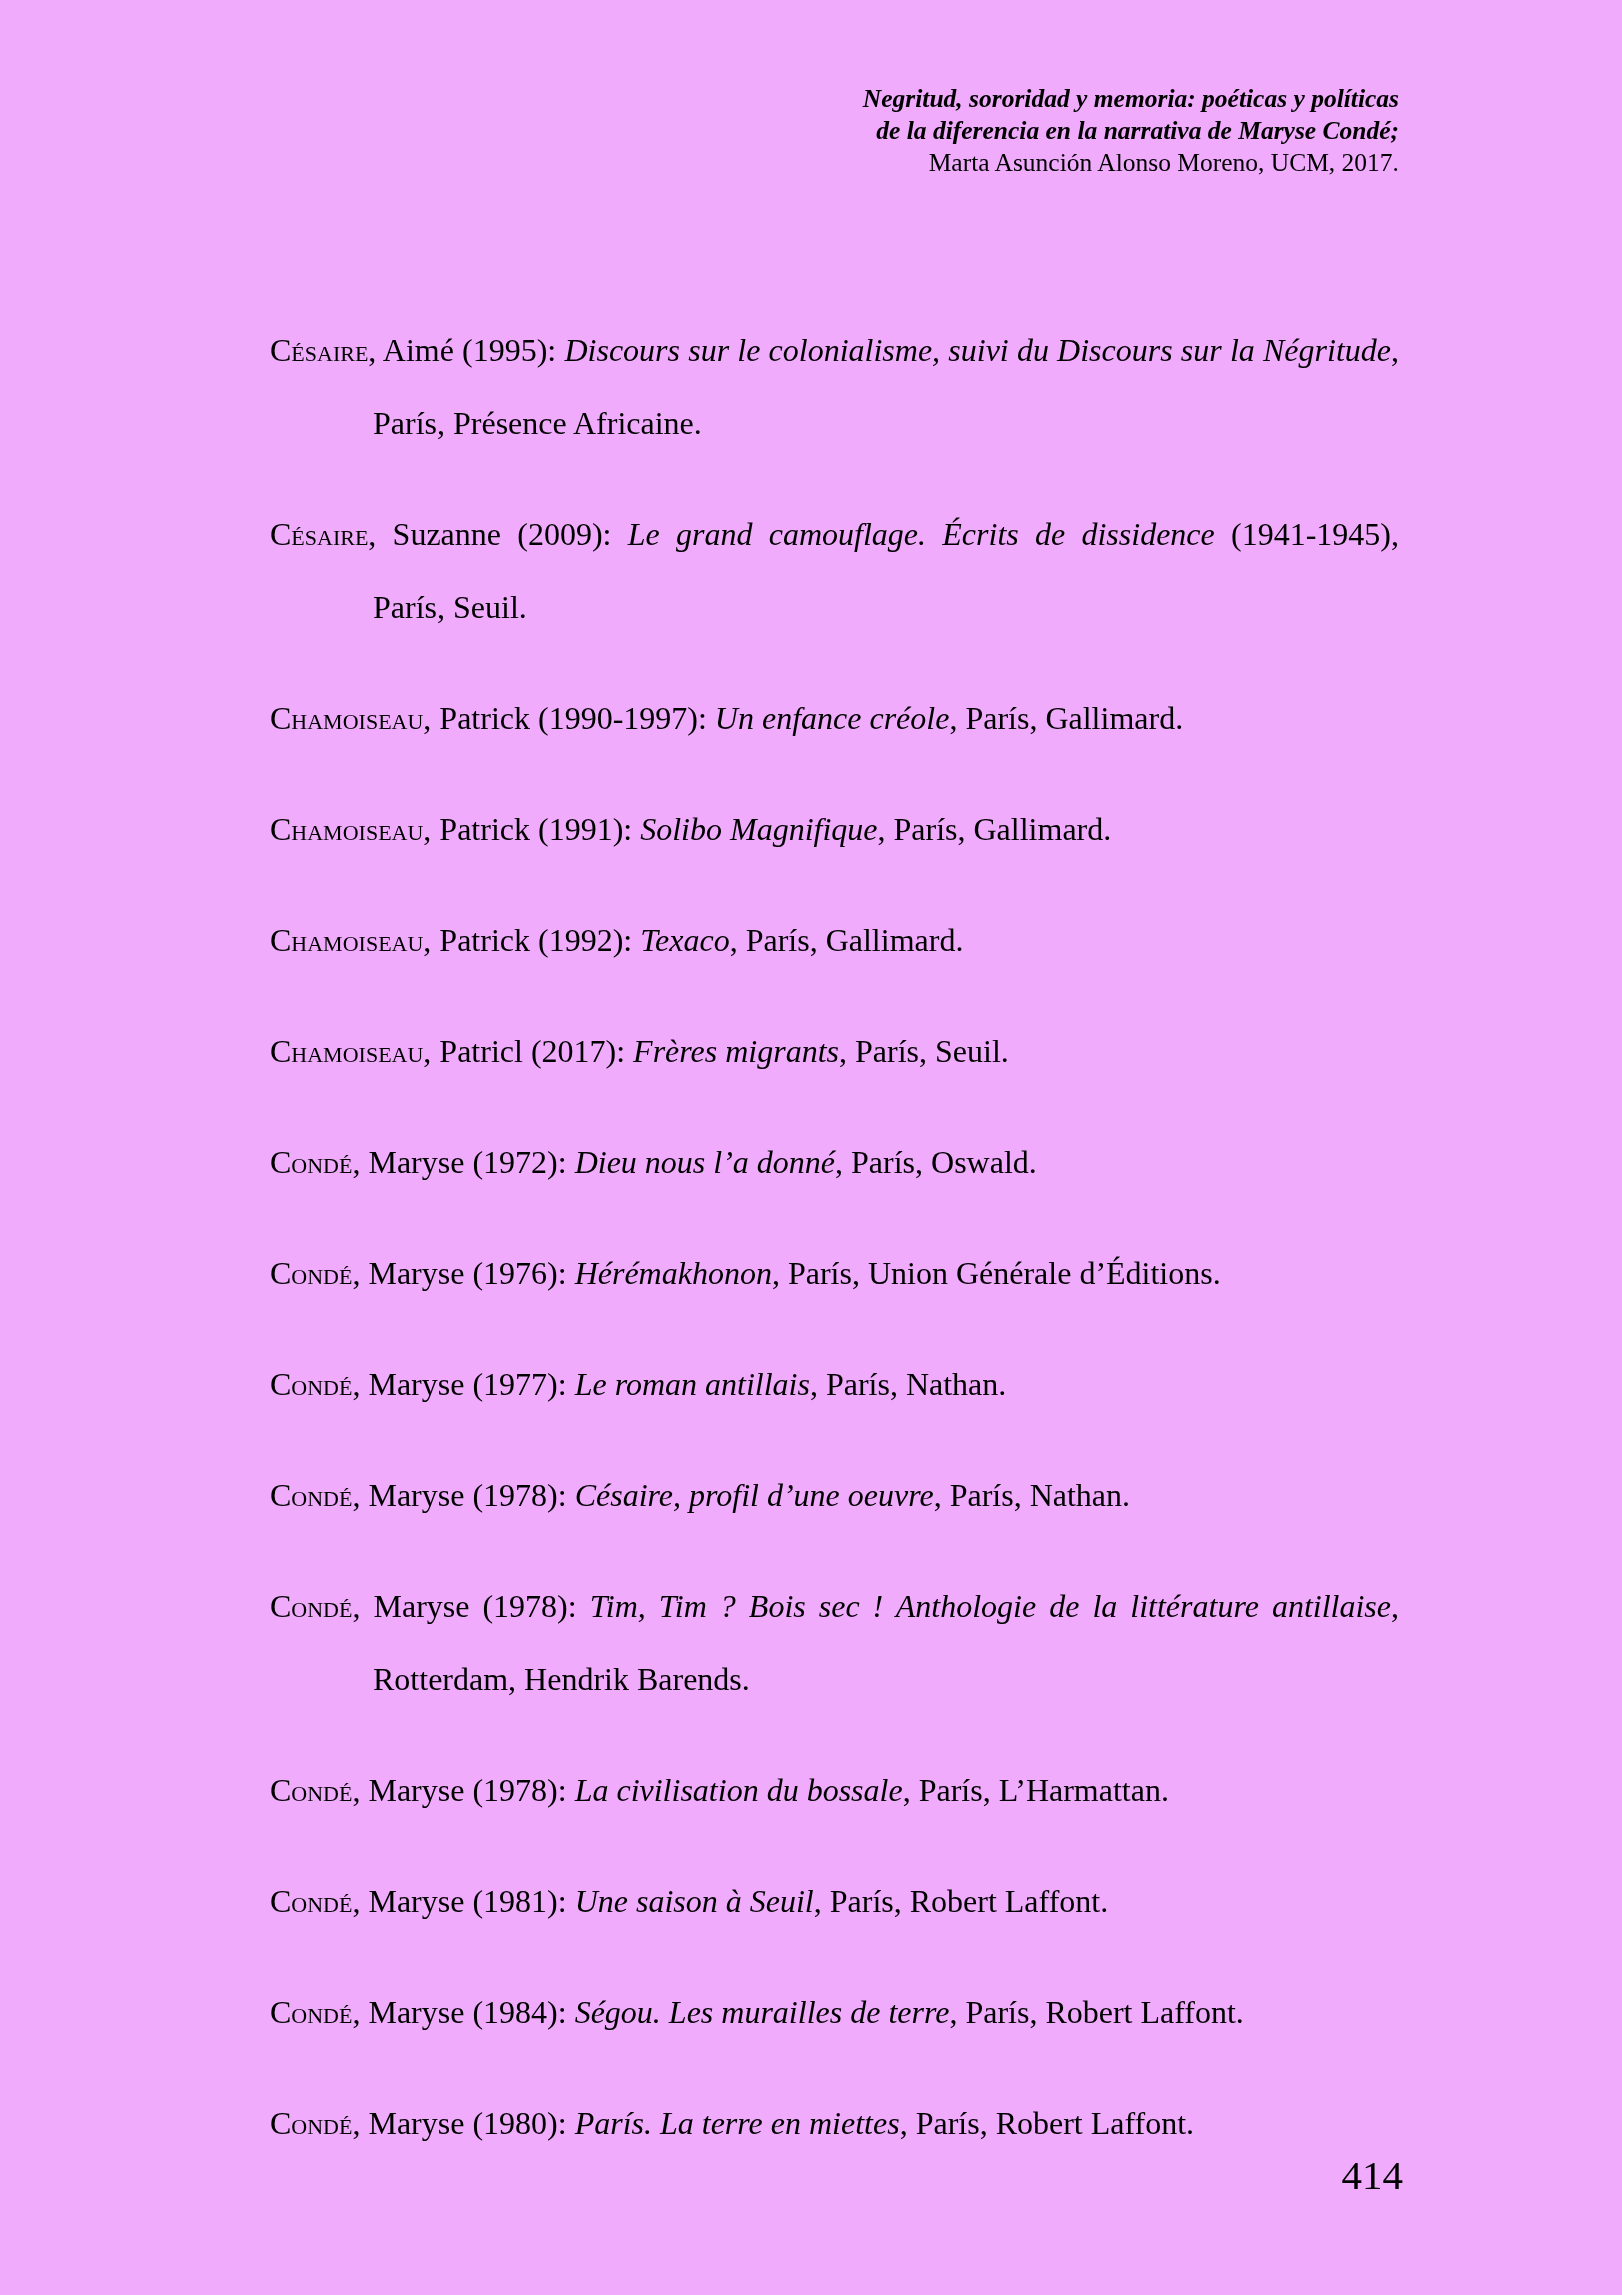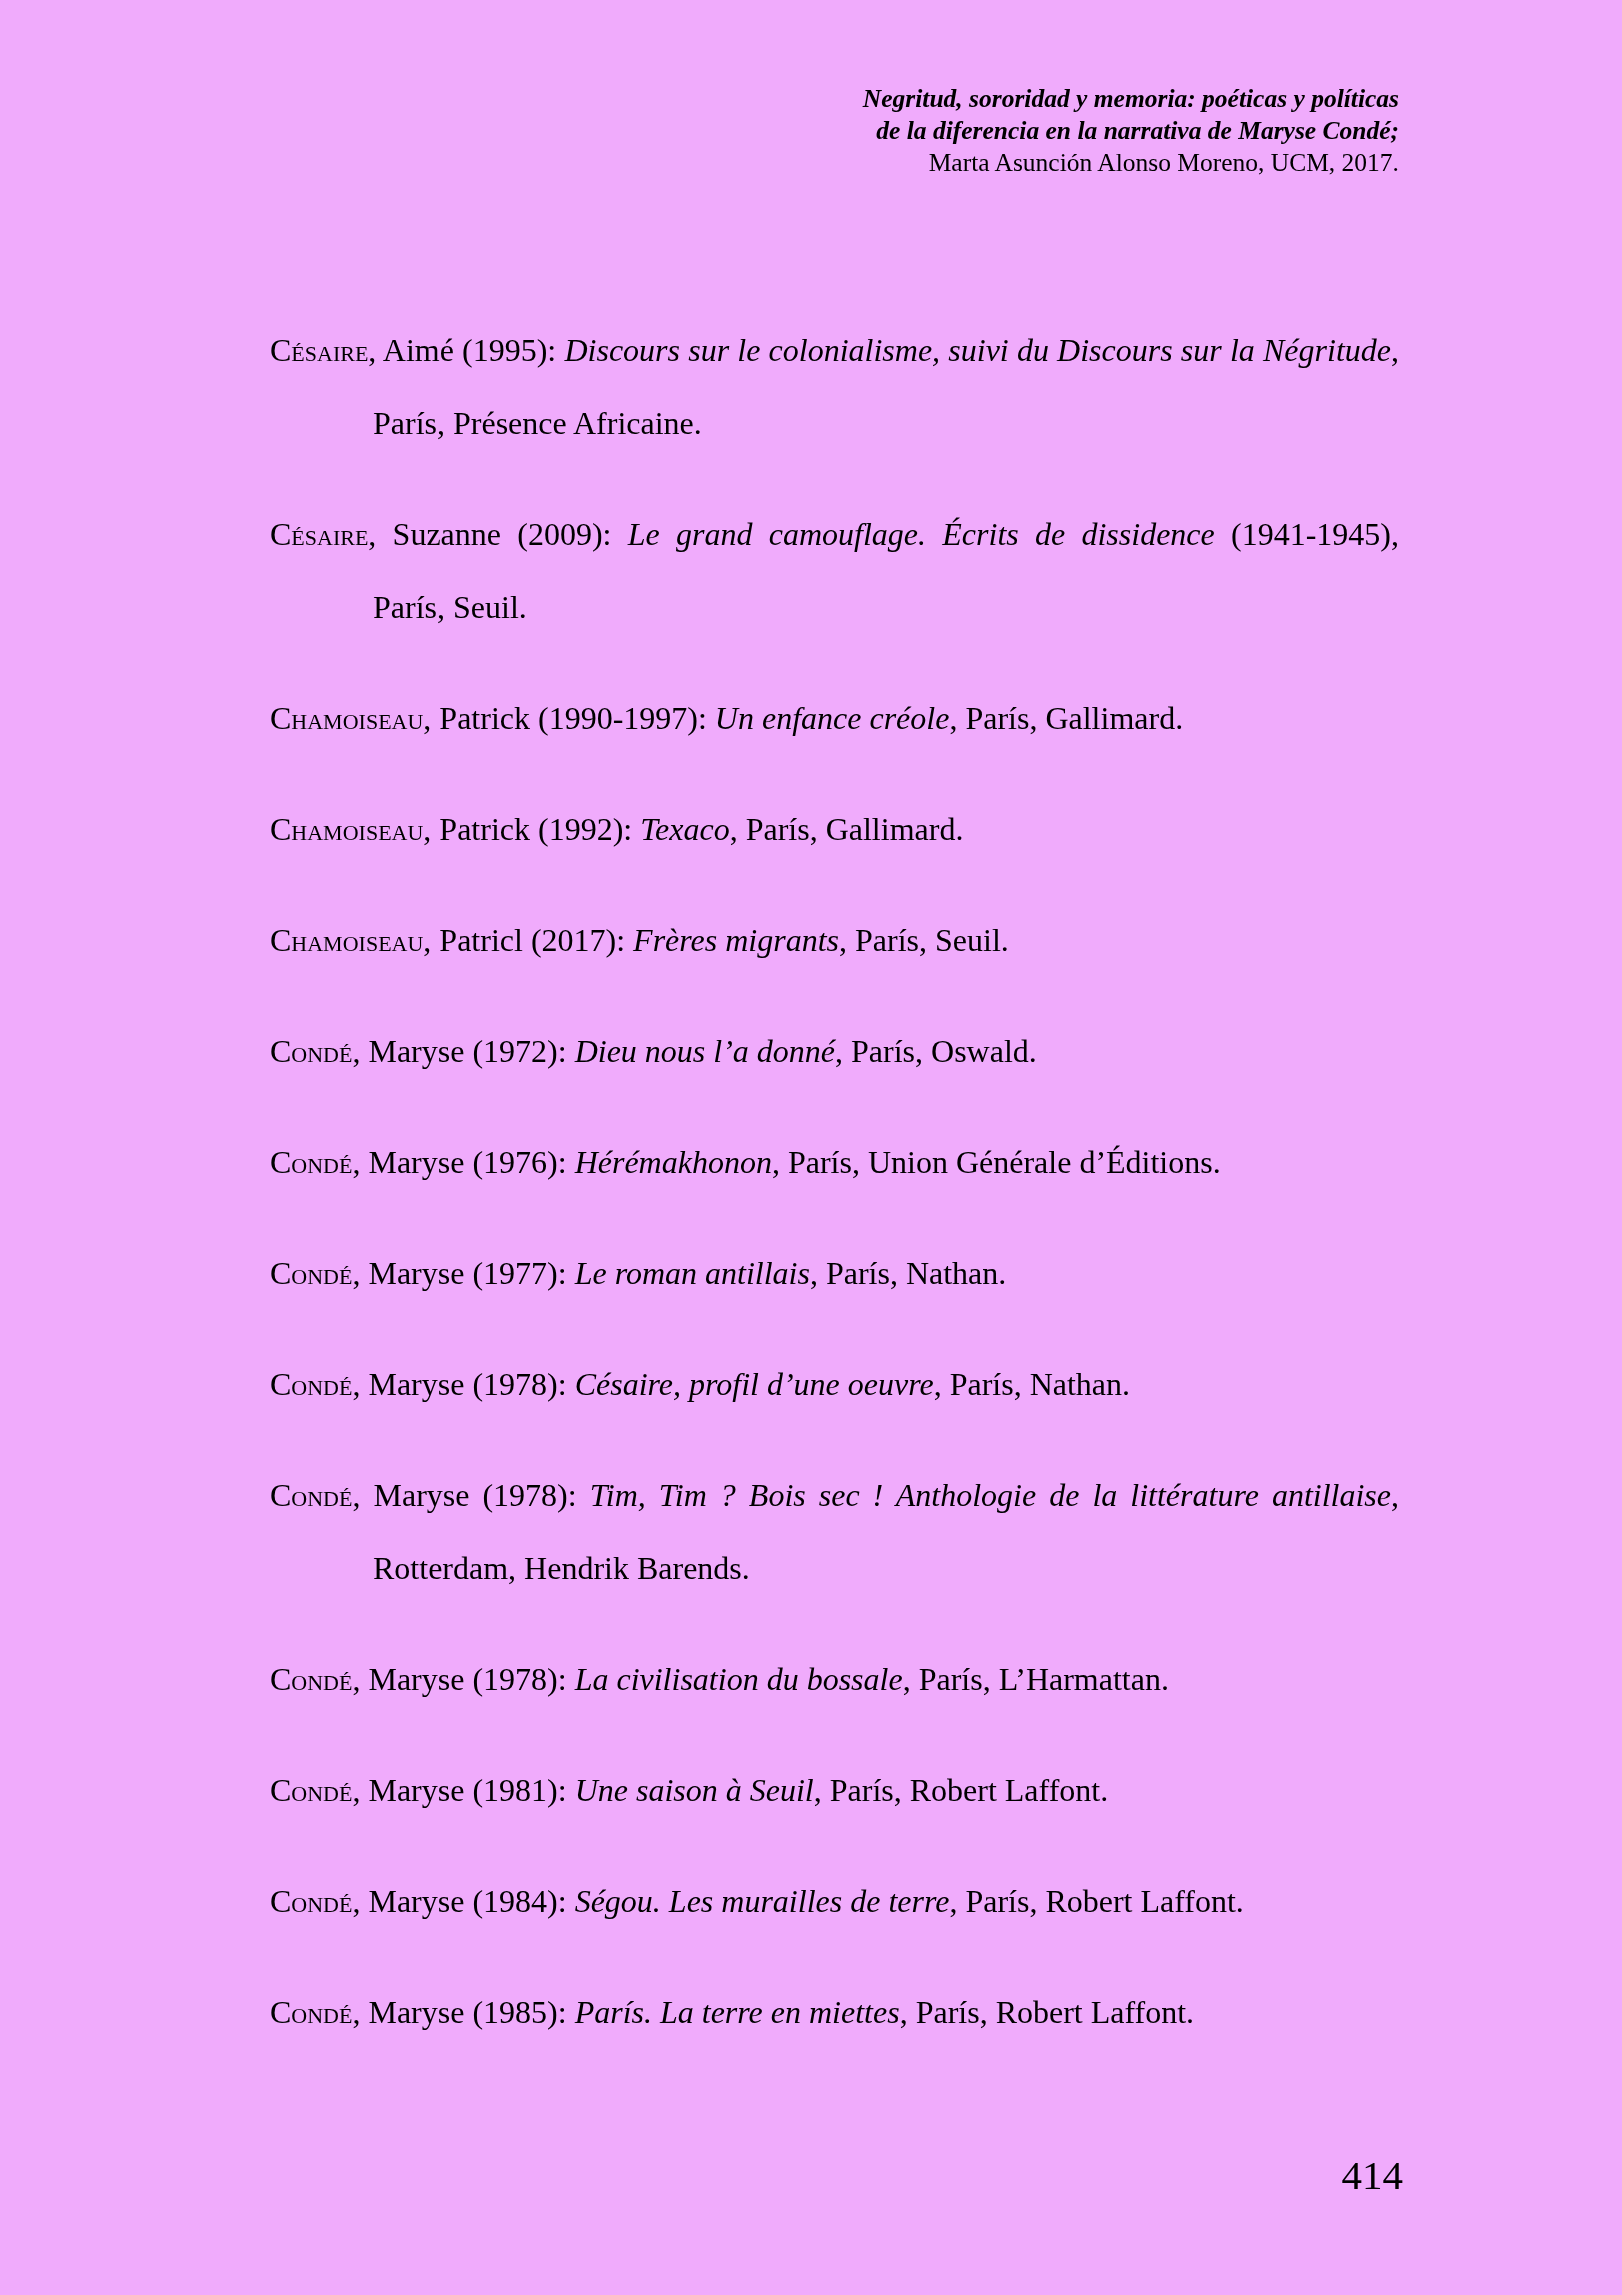--- a/index.html
+++ b/index.html
@@ -68,29 +68,30 @@
   <div class="running-header">
     <div class="hl-bold-italic">Negritud, sororidad y memoria: poéticas y políticas</div>
     <div class="hl-bold-italic">de la diferencia en la narrativa de Maryse Condé;</div>
     <div class="hl-plain">Marta Asunción Alonso Moreno, UCM, 2017.</div>
   </div>
 
   <div class="bibliography">
       <p class="entry"><span class="seg-sc">Césaire</span><span class="seg-r">, Aimé (1995): </span><span class="seg-i">Discours sur le colonialisme, suivi du Discours sur la Négritude</span><span class="seg-r">, París, Présence Africaine.</span></p>
       <p class="entry"><span class="seg-sc">Césaire</span><span class="seg-r">, Suzanne (2009): </span><span class="seg-i">Le grand camouflage. Écrits de dissidence</span><span class="seg-r"> (1941-1945), París, Seuil.</span></p>
       <p class="entry"><span class="seg-sc">Chamoiseau</span><span class="seg-r">, Patrick (1990-1997): </span><span class="seg-i">Un enfance créole</span><span class="seg-r">, París, Gallimard.</span></p>
+      <p class="entry"><span class="seg-sc">Chamoiseau</span><span class="seg-r">, Patrick (1991): </span><span class="seg-i">Solibo Magnifique</span><span class="seg-r">, París, Gallimard.</span></p>
       <p class="entry"><span class="seg-sc">Chamoiseau</span><span class="seg-r">, Patrick (1992): </span><span class="seg-i">Texaco</span><span class="seg-r">, París, Gallimard.</span></p>
       <p class="entry"><span class="seg-sc">Chamoiseau</span><span class="seg-r">, Patricl (2017): </span><span class="seg-i">Frères migrants</span><span class="seg-r">, París, Seuil.</span></p>
       <p class="entry"><span class="seg-sc">Condé</span><span class="seg-r">, Maryse (1972): </span><span class="seg-i">Dieu nous l’a donné</span><span class="seg-r">, París, Oswald.</span></p>
       <p class="entry"><span class="seg-sc">Condé</span><span class="seg-r">, Maryse (1976): </span><span class="seg-i">Hérémakhonon</span><span class="seg-r">, París, Union Générale d’Éditions.</span></p>
       <p class="entry"><span class="seg-sc">Condé</span><span class="seg-r">, Maryse (1977): </span><span class="seg-i">Le roman antillais</span><span class="seg-r">, París, Nathan.</span></p>
       <p class="entry"><span class="seg-sc">Condé</span><span class="seg-r">, Maryse (1978): </span><span class="seg-i">Césaire, profil d’une oeuvre</span><span class="seg-r">, París, Nathan.</span></p>
       <p class="entry"><span class="seg-sc">Condé</span><span class="seg-r">, Maryse (1978): </span><span class="seg-i">Tim, Tim ? Bois sec ! Anthologie de la littérature antillaise</span><span class="seg-r">, Rotterdam, Hendrik Barends.</span></p>
       <p class="entry"><span class="seg-sc">Condé</span><span class="seg-r">, Maryse (1978): </span><span class="seg-i">La civilisation du bossale</span><span class="seg-r">, París, L’Harmattan.</span></p>
       <p class="entry"><span class="seg-sc">Condé</span><span class="seg-r">, Maryse (1981): </span><span class="seg-i">Une saison à Seuil</span><span class="seg-r">, París, Robert Laffont.</span></p>
       <p class="entry"><span class="seg-sc">Condé</span><span class="seg-r">, Maryse (1984): </span><span class="seg-i">Ségou. Les murailles de terre</span><span class="seg-r">, París, Robert Laffont.</span></p>
-      <p class="entry"><span class="seg-sc">Condé</span><span class="seg-r">, Maryse (1985): </span><span class="seg-i">París. La terre en miettes</span><span class="seg-r">, París, Robert Laffont.</span></p>
+      <p class="entry"><span class="seg-sc">Condé</span><span class="seg-r">, Maryse (1980): </span><span class="seg-i">París. La terre en miettes</span><span class="seg-r">, París, Robert Laffont.</span></p>
     </div>
 
   <div class="page-number">414</div>
 
 </div>
 
 
 </body></html>

